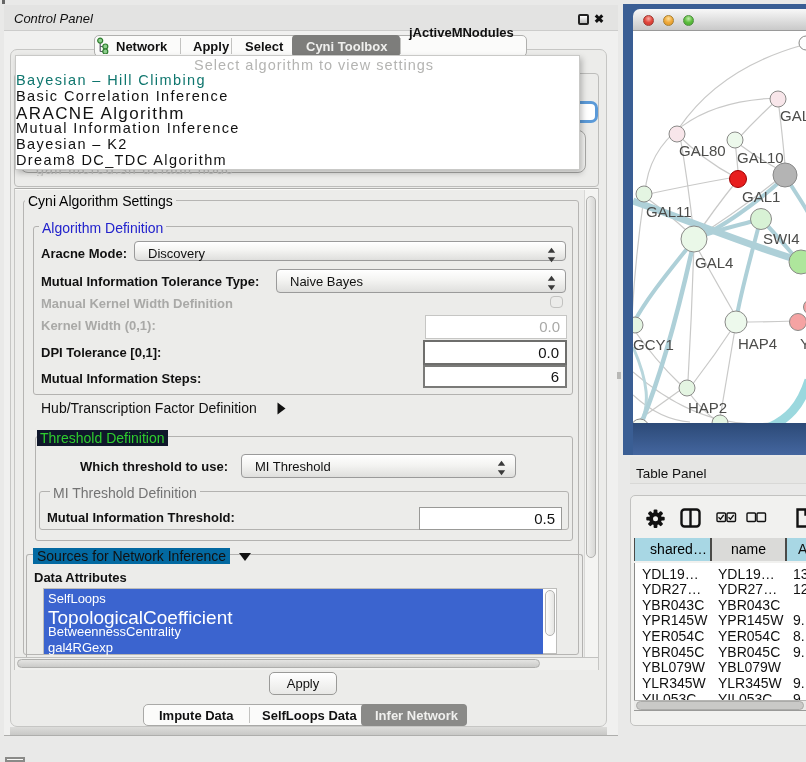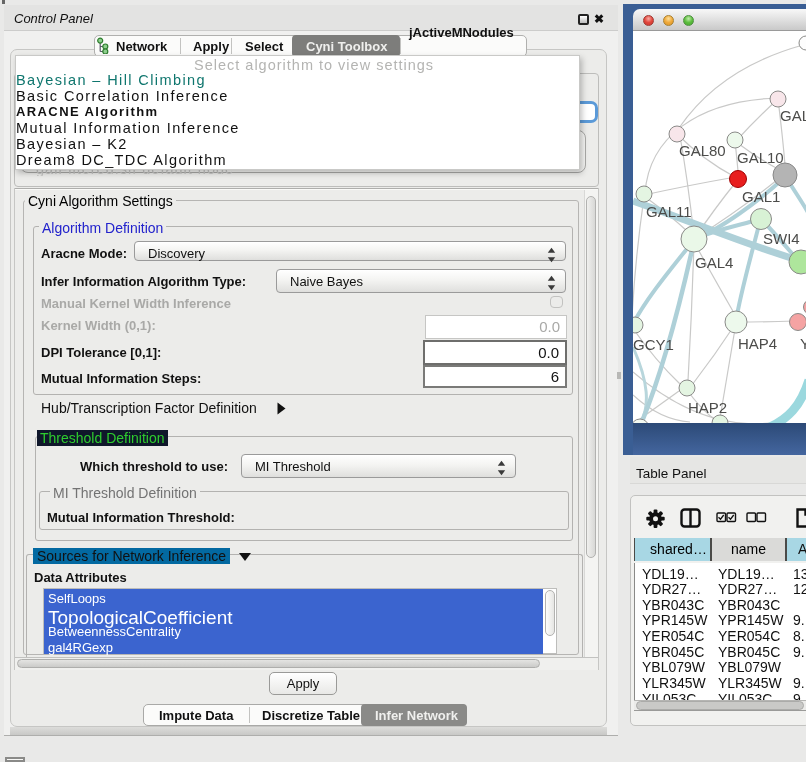--- a/index.html
+++ b/index.html
@@ -67,30 +67,30 @@
 <div class="a gt" style="left:39px;top:220px;background:#ececea;color:#2222cc">Algorithm Definition</div>
 
 <div class="a lbl b" style="left:41px;top:246px">Aracne Mode:</div>
 <div class="combo" style="left:134px;top:241px;width:432px;height:20px">
       <span class="ct">Discovery</span>
 <svg class="carr" style="right:9px;top:5px" width="8" height="14" viewBox="0 0 8 14">
         <path d="M4 0.5 L7.3 5 L0.7 5 Z" fill="#3a3a3a"></path>
         <path d="M4 13.5 L7.3 9 L0.7 9 Z" fill="#3a3a3a"></path>
       </svg>
 </div>
-<div class="a lbl b" style="left:41px;top:274px">Infer Information Algorithm Type:</div>
+<div class="a lbl b" style="left:41px;top:274px">Mutual Information Tolerance Type:</div>
 <div class="combo" style="left:276px;top:269px;width:290px;height:24px">
       <span class="ct">Naive Bayes</span>
 <svg class="carr" style="right:9px;top:5px" width="8" height="14" viewBox="0 0 8 14">
         <path d="M4 0.5 L7.3 5 L0.7 5 Z" fill="#3a3a3a"></path>
         <path d="M4 13.5 L7.3 9 L0.7 9 Z" fill="#3a3a3a"></path>
       </svg>
 </div>
 
-<div class="a lbl b" style="left:41px;top:296px;color:#a9a9a7">Manual Kernel Width Inference</div>
+<div class="a lbl b" style="left:41px;top:296px;color:#a9a9a7">Manual Kernel Width Definition</div>
 <div class="a" style="left:550px;top:296px;width:13px;height:12px;background:#ececea;border:1px solid #c2c2c0;border-radius:4px"></div>
 
 <div class="a lbl b" style="left:41px;top:318px;color:#a9a9a7">Kernel Width (0,1):</div>
 <div class="field" style="left:425px;top:315px;width:142px;height:24px;border:1px solid #c6c6c4;background:#fff;color:#a9a9a7;line-height:22px;font-size:15px">0.0</div>
 
 <div class="a lbl b" style="left:41px;top:345px">DPI Tolerance [0,1]:</div>
 <div class="field" style="left:423px;top:340px;width:144px;height:25px;border:2px solid #6e6e6c;line-height:21px;font-size:15px">0.0</div>
 
 <div class="a lbl b" style="left:41px;top:371px">Mutual Information Steps:</div>
 <div class="field" style="left:423px;top:365px;width:144px;height:23px;border:2px solid #7a7a78;line-height:19px;font-size:15px">6</div>
@@ -108,20 +108,21 @@
       <span class="ct">MI Threshold</span>
 <svg class="carr" style="right:9px;top:5px" width="8" height="14" viewBox="0 0 8 14">
         <path d="M4 0.5 L7.3 5 L0.7 5 Z" fill="#3a3a3a"></path>
         <path d="M4 13.5 L7.3 9 L0.7 9 Z" fill="#3a3a3a"></path>
       </svg>
 </div>
 
 <div class="grp" style="left:39px;top:491px;width:530px;height:39px"></div>
 <div class="a gt" style="left:50px;top:485px;background:#ececea;color:#737373;padding:0 3px">MI Threshold Definition</div>
 <div class="a lbl b" style="left:47px;top:510px">Mutual Information Threshold:</div>
+<div class="field" style="left:419px;top:507px;width:143px;height:23px;border:1px solid #999997;line-height:21px;font-size:15px">0.5</div>
 
 <div class="grp" style="left:26px;top:554px;width:557px;height:112px;border-bottom:none;border-bottom-left-radius:0;border-bottom-right-radius:0"></div>
 <div class="a" style="left:33px;top:548px;background:#0369a1;padding:0 4px;font-size:14px;color:#111">Sources for Network Inference</div>
 <svg class="a" style="left:238px;top:551px" width="14" height="11" viewBox="0 0 14 11">
       <path d="M1 2 L13 2 L7 10 Z" fill="#111"></path>
     </svg>
 <div class="a lbl b" style="left:34px;top:570px">Data Attributes</div>
 
 <div class="a" style="left:43px;top:588px;width:514px;height:66px;background:#fff;border:1px solid #bdbdbb"></div>
 <div class="a" style="left:44px;top:589px;width:499px;height:65px;background:#3b64cf"></div>
@@ -133,21 +134,21 @@
 
 <div class="a" style="left:15px;top:657px;width:583px;height:13px;background:#f0f0ee;border-top:1px solid #c2c2c0"></div>
 <div class="a" style="left:17px;top:659px;width:523px;height:9px;background:linear-gradient(#e4e4e2,#cbcbc9);border:1px solid #aeaeac;border-radius:5px"></div>
 
 <div class="a" style="left:269px;top:672px;width:68px;height:23px;background:linear-gradient(#fff,#e8e8e6);border:1px solid #9a9a98;border-radius:5px;text-align:center;font-size:13px;line-height:21px;color:#111">Apply</div>
 
 <div class="a" style="left:143px;top:704px;width:324px;height:22px;background:#fbfbfa;border:1px solid #a9a9a7;border-radius:5px"></div>
 <div class="a" style="left:249px;top:707px;width:1px;height:16px;background:#c3c3c1"></div>
 <div class="a" style="left:361px;top:704px;width:106px;height:22px;background:#8a8a88;border-radius:4px"></div>
 <div class="a lbl b" style="left:159px;top:708px">Impute Data</div>
-<div class="a lbl b" style="left:262px;top:708px">Discretize Table</div>
+<div class="a lbl b" style="left:262px;top:708px">SelfLoops Data</div>
 <div class="a lbl b" style="left:375px;top:708px;color:#f0f0ee">Infer Network</div>
 
 <div class="a" style="left:617px;top:372px;width:4px;height:7px;background:#b8b8b6"></div>
 
 <div class="a" style="left:5px;top:757px;width:20px;height:5px;border:2px solid #8a8a88;background:#f8f8f6"></div>
 
 <div class="a" style="left:623px;top:4px;width:183px;height:451px;background:#3a5e94"></div>
 <div class="a" style="left:633px;top:423px;width:173px;height:32px;background:linear-gradient(#2c4a77,#44669f)"></div>
 <div class="a" style="left:633px;top:9px;width:173px;height:22px;background:linear-gradient(#f8f8f8,#c9c9c9);border-bottom:1px solid #9a9a9a;border-top-left-radius:7px"></div>
 <div class="a" style="left:643px;top:15px;width:11px;height:11px;border-radius:50%;background:radial-gradient(circle at 50% 30%,#f7aba4,#e2463c 50%,#c93830);border:1px solid #a03a33"></div>
@@ -276,18 +277,18 @@
 <div class="a" style="left:718px;top:566.5px;font-size:14px;line-height:15.65px;color:#111">YDL19…<br>YDR27…<br>YBR043C<br>YPR145W<br>YER054C<br>YBR045C<br>YBL079W<br>YLR345W<br>YIL053C</div>
 <div class="a" style="left:793px;top:566.5px;font-size:14px;line-height:15.65px;color:#111">13<br>12<br>&nbsp;<br>9.<br>8.<br>9.<br>&nbsp;<br>9.<br>9.</div>
 
 <div class="a" style="left:634px;top:700px;width:172px;height:11px;background:#ebebe9;border-top:1px solid #b5b5b3;border-bottom:1px solid #9a9a98"></div>
 <div class="a" style="left:636px;top:701px;width:168px;height:9px;background:#c9c9c7;border:1px solid #ababa9;border-radius:4.5px"></div>
 
 <div class="a" style="left:15px;top:55px;width:565px;height:115px;background:#fff;border:1px solid #c9c9c7;box-shadow:2px 3px 6px rgba(0,0,0,0.25)"></div>
 <div class="a" style="left:194px;top:57px;font-size:14.5px;letter-spacing:1px;color:#b4b4b2">Select algorithm to view settings</div>
 <div class="a" style="left:16px;top:71.5px;font-size:14.5px;letter-spacing:1.4px;color:#0f766e">Bayesian – Hill Climbing</div>
 <div class="a" style="left:16px;top:87.5px;font-size:14.5px;letter-spacing:1.4px;color:#111">Basic Correlation Inference</div>
-<div class="a" style="left:16px;top:103.5px;font-size:13px;letter-spacing:1.4px;color:#111;font-weight:bold">ARACNE Algorithm</div>
+<div class="a" style="left:16px;top:103.5px;font-size:17px;letter-spacing:1.4px;color:#111;font-weight:normal">ARACNE Algorithm</div>
 <div class="a" style="left:16px;top:120px;font-size:14.5px;letter-spacing:1.4px;color:#111">Mutual Information Inference</div>
 <div class="a" style="left:16px;top:136px;font-size:14.5px;letter-spacing:1.4px;color:#111">Bayesian – K2</div>
 <div class="a" style="left:16px;top:152px;font-size:14.5px;letter-spacing:1.4px;color:#111">Dream8 DC_TDC Algorithm</div>
 
 </div>
 
 </body></html>

